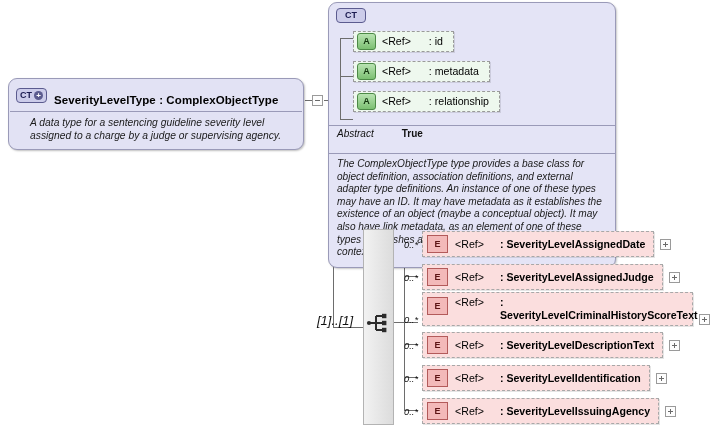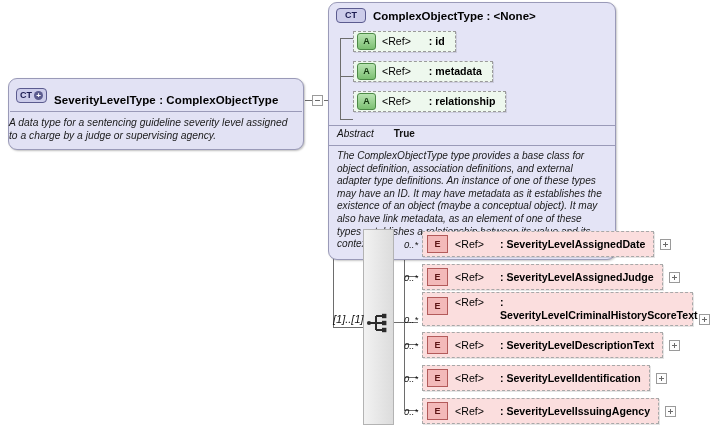--- a/index.html
+++ b/index.html
@@ -21,21 +21,21 @@
     display:flex;align-items:center;gap:7px;
     padding:5px 8px 5px 7px;
   }
   .ct-title{
     font-size:11.5px;font-weight:bold;color:#000;letter-spacing:.1px;
     white-space:nowrap;
     margin-top:10px;
   }
   .ct-rule{height:1px;background:#9a9ab8;margin:0 1px;}
   .ct-doc{
-    padding:4px 8px 7px 0;
+    padding:4px 8px 7px 21px;
     font-style:italic;font-size:10.3px;line-height:13.2px;color:#1a1a1a;
   }
 
   
   .icon-ct{
     display:inline-flex;align-items:center;justify-content:center;gap:2px;
     min-width:30px;height:15px;padding:0 3px;
     background:#ccccea;border:1px solid #5b5b8f;border-radius:4px;
     font-size:9px;font-weight:bold;color:#1b1b50;line-height:1;
     box-sizing:border-box;
@@ -70,50 +70,50 @@
     padding:0 10px 0 3px;box-sizing:border-box;
   }
   .icon-a{
     display:inline-flex;align-items:center;justify-content:center;
     width:17px;height:15px;margin-right:6px;
     background:linear-gradient(#b9e3b2,#7cc072);
     border:1px solid #4c8a46;border-radius:3px;
     font-size:9px;font-weight:bold;color:#12350f;line-height:1;
   }
   .ref-txt{font-size:10.6px;font-weight:normal;color:#000;white-space:nowrap;}
-  .nm-txt{font-size:10.6px;font-weight:bold;color:#000;white-space:nowrap;margin-left:18px;}
+  .nm-txt{font-size:10.6px;font-weight:normal;color:#000;white-space:nowrap;margin-left:18px;}
 
   
   .attr-tree{position:absolute;left:11px;top:8px;width:14px;height:88px;}
   .attr-tree .vline{position:absolute;left:0;top:4px;width:1px;height:81px;background:#6d6d6d;}
   .attr-tree .hline{position:absolute;left:0;width:13px;height:1px;background:#6d6d6d;}
 
   
   .cot-foot{border-top:1px solid #9a9ab8;}
   .abs-row{
-    display:flex;align-items:baseline;gap:20px;
-    padding:2px 8px 6px 8px;border-bottom:1px solid #9a9ab8;
+    display:flex;align-items:baseline;gap:28px;
+    padding:2px 8px 14px 8px;border-bottom:1px solid #9a9ab8;
   }
   .abs-label{font-size:10px;font-style:italic;color:#111;}
   .abs-val{font-size:10px;font-weight:bold;color:#111;}
   .cot-doc{
     padding:4px 8px 8px 8px;
     font-style:italic;font-size:10.1px;line-height:12.6px;color:#1a1a1a;
   }
 
   
   .seq-panel{
     position:absolute;left:363px;top:229px;width:31px;height:196px;
     background:linear-gradient(90deg,#f2f2f2,#e8e8e8 45%,#dcdcdc);
     border:1px solid #b3b3b3;box-sizing:border-box;
   }
   .seq-icon{position:absolute;left:366px;top:312px;width:26px;height:22px;}
   .card-label{
-    position:absolute;left:333px;top:313px;
-    font-size:11px;font-style:italic;color:#111;white-space:nowrap;
+    position:absolute;left:317px;top:313px;
+    font-size:13px;font-style:italic;color:#111;white-space:nowrap;
   }
 
   
   .el-row{position:absolute;display:flex;align-items:center;}
   .el-pill{
     display:flex;align-items:center;
     background:#fbdede;border:1px dashed #a8a8a8;
     box-shadow:1px 1px 0 rgba(0,0,0,.10);
     padding:3px 8px 3px 4px;box-sizing:border-box;min-height:24px;
   }
@@ -189,21 +189,20 @@
     </div>
     <div class="ct-rule"></div>
     <div class="ct-doc">A data type for a sentencing guideline severity level assigned to a charge by a judge or supervising agency.</div>
   </div>
 
   <div class="cot-box">
     <div class="cot-head">
       <span class="icon-ct">
         <span>CT</span>
       </span>
-      <span class="cot-title">ComplexObjectType : &lt;None&gt;</span>
     </div>
 
     <div class="attr-area">
       <div class="attr-tree">
         <span class="vline"></span>
         <span class="hline" style="top:4px;"></span>
         <span class="hline" style="top:42px;"></span>
         <span class="hline" style="top:85px;"></span>
       </div>
 

